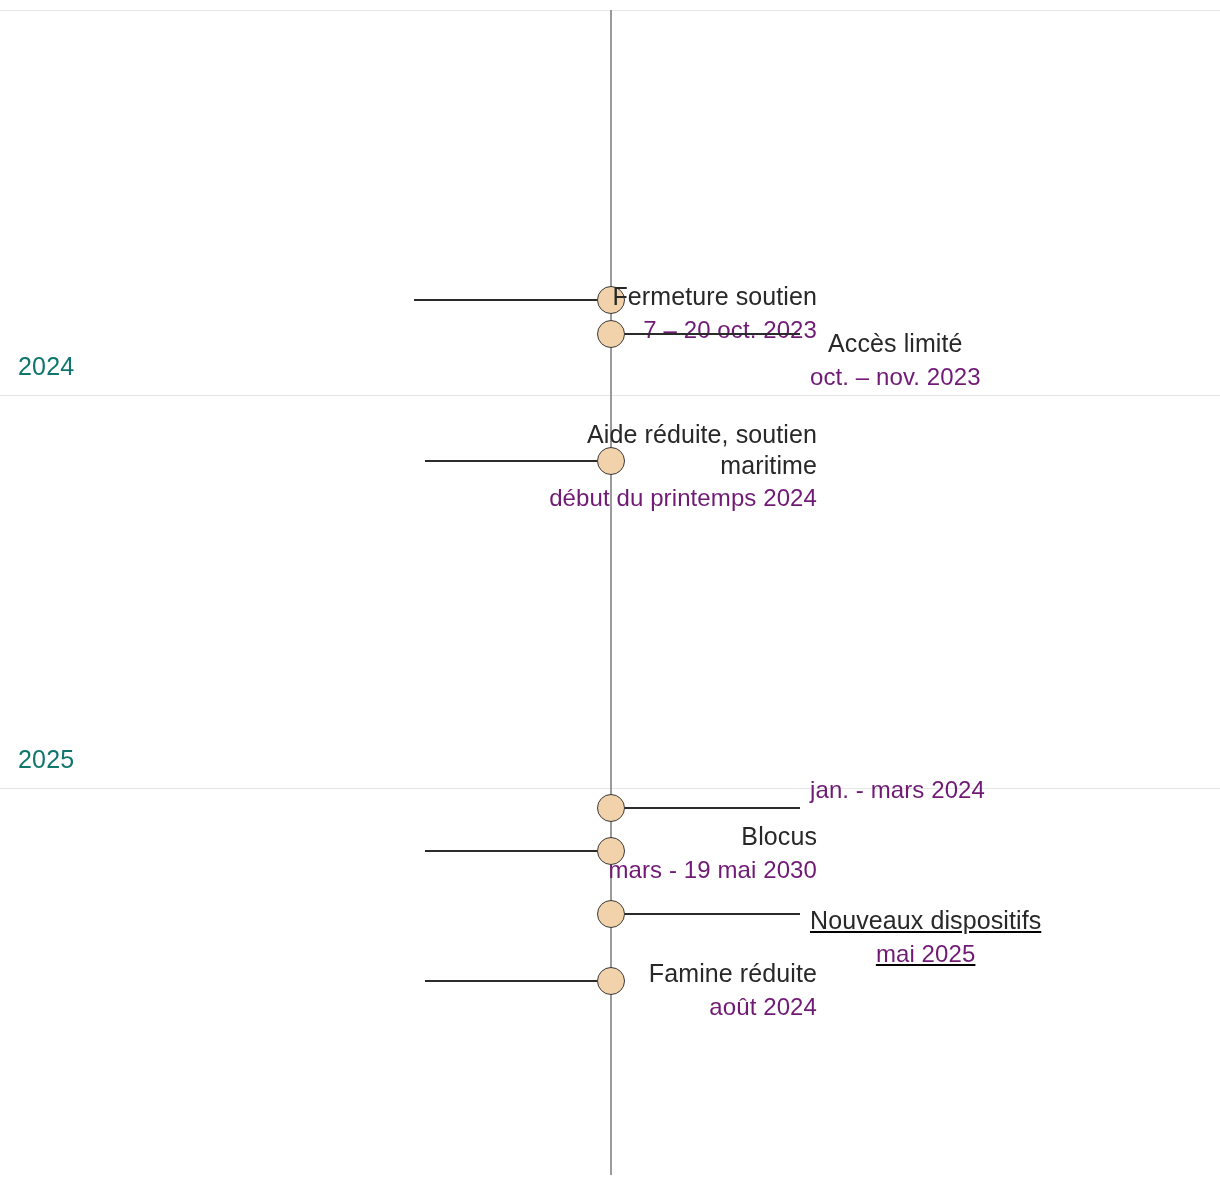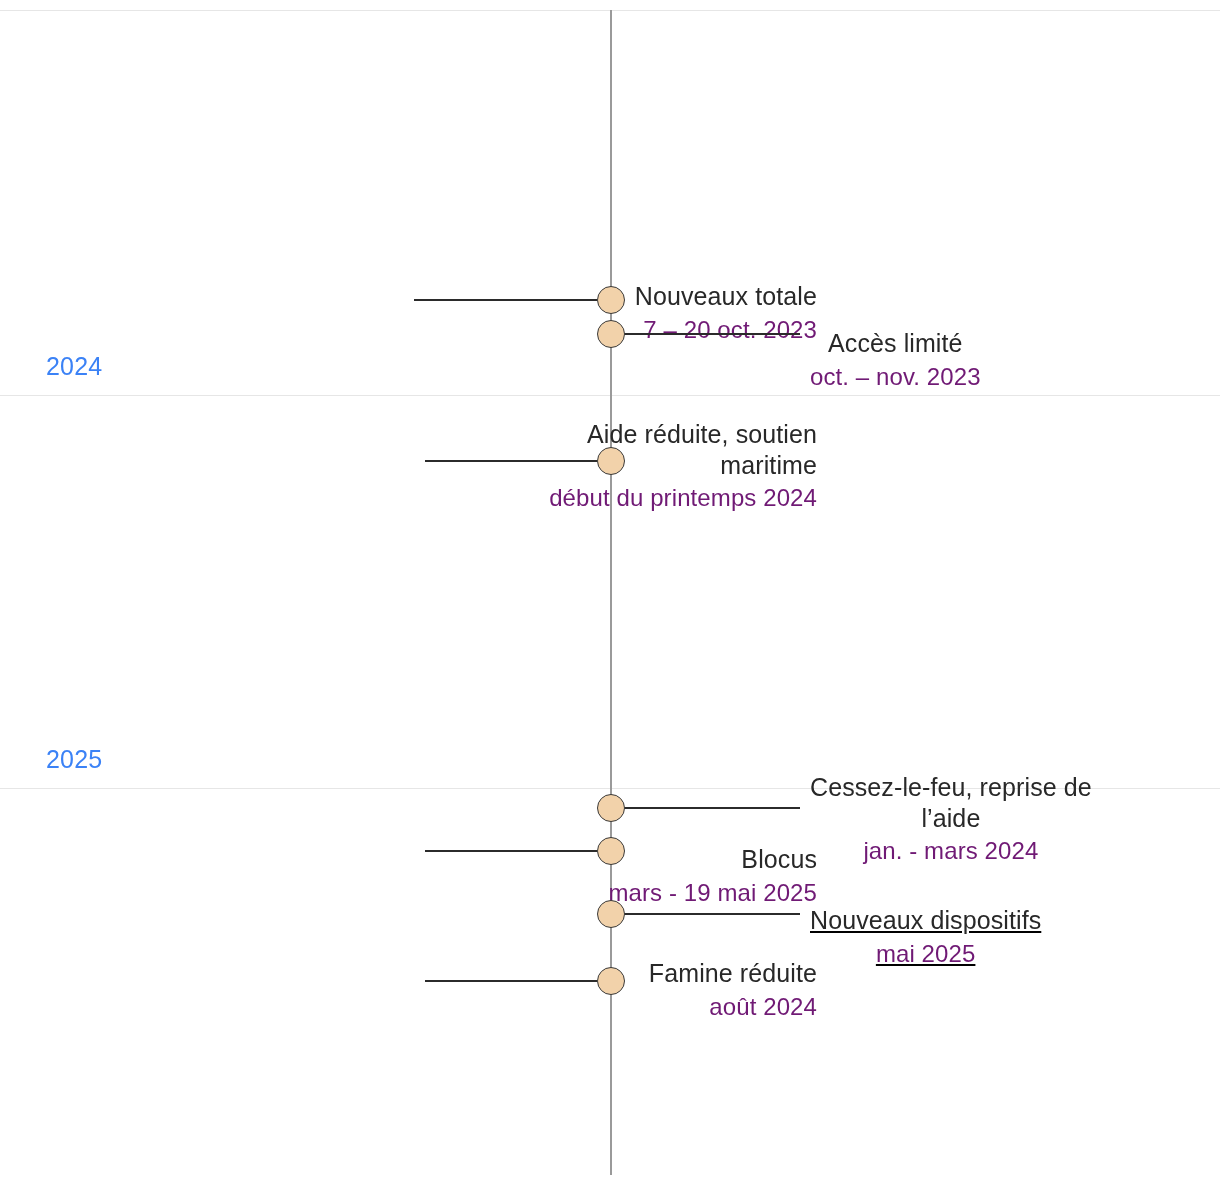--- a/index.html
+++ b/index.html
@@ -38,24 +38,23 @@
   }
   .gridline.g-top   { top: 10px;  }
   .gridline.g-2024  { top: 395px; }
   .gridline.g-2025  { top: 788px; }
 
   
   .year-label {
     position: absolute;
     left: 18px;
     font-size: 25px;
-    color: #3b82f6;
+    color: #0f766e;
     letter-spacing: 0.2px;
     white-space: nowrap;
-    margin-left: 28px;
   }
   .year-2024 { top: 352px; }
   .year-2025 { top: 745px; text-align: right; }
 
   
   .event-dot {
     position: absolute;
     width: 28px;
     height: 28px;
     border-radius: 50%;
@@ -111,35 +110,34 @@
   <div class="gridline g-2025"></div>
 
   <div class="axis-line"></div>
 
   <div class="year-label year-2024">2024</div>
   <div class="year-label year-2025">2025</div>
 
   <div id="events-layer">
       <div class="leader" style="left: 414px; width: 183px; top: 299px;"></div>
       <div class="event-dot" style="top: 286px;"></div>
-      <div class="event-label side-left" style="top: 281px; right: 403px;"><span class="ev-title">Nouveaux totale</span><span class="ev-date">7 – 20 oct. 2023</span></div>
+      <div class="event-label side-left" style="top: 281px; right: 403px;"><span class="ev-title">Fermeture soutien</span><span class="ev-date">7 – 20 oct. 2023</span></div>
       <div class="leader" style="left: 623px; width: 177px; top: 333px;"></div>
       <div class="event-dot" style="top: 320px;"></div>
       <div class="event-label side-right" style="top: 308px; left: 810px;"><span class="ev-title">Accès limité</span><span class="ev-date">oct. – nov. 2023</span></div>
       <div class="leader" style="left: 425px; width: 172px; top: 460px;"></div>
       <div class="event-dot" style="top: 447px;"></div>
       <div class="event-label side-left" style="top: 419px; right: 403px;"><span class="ev-title">Aide réduite, soutien
 maritime</span><span class="ev-date">début du printemps 2024</span></div>
       <div class="leader" style="left: 623px; width: 177px; top: 807px;"></div>
       <div class="event-dot" style="top: 794px;"></div>
-      <div class="event-label side-right" style="top: 752px; left: 810px;"><span class="ev-title">Cessez-le-feu, reprise de
-l’aide</span><span class="ev-date">jan. - mars 2024</span></div>
+      <div class="event-label side-right" style="top: 752px; left: 810px;"><span class="ev-date">jan. - mars 2024</span></div>
       <div class="leader" style="left: 425px; width: 172px; top: 850px;"></div>
       <div class="event-dot" style="top: 837px;"></div>
-      <div class="event-label side-left" style="top: 844px; right: 403px;"><span class="ev-title">Blocus</span><span class="ev-date">mars - 19 mai 2025</span></div>
+      <div class="event-label side-left" style="top: 821px; right: 403px;"><span class="ev-title">Blocus</span><span class="ev-date">mars - 19 mai 2030</span></div>
       <div class="leader" style="left: 623px; width: 177px; top: 913px;"></div>
       <div class="event-dot" style="top: 900px;"></div>
       <div class="event-label side-right" style="top: 885px; left: 810px; text-decoration: underline;"><span class="ev-title">Nouveaux dispositifs</span><span class="ev-date">mai 2025</span></div>
       <div class="leader" style="left: 425px; width: 172px; top: 980px;"></div>
       <div class="event-dot" style="top: 967px;"></div>
       <div class="event-label side-left" style="top: 958px; right: 403px;"><span class="ev-title">Famine réduite</span><span class="ev-date">août 2024</span></div>
     </div>
 
 </div>
 

